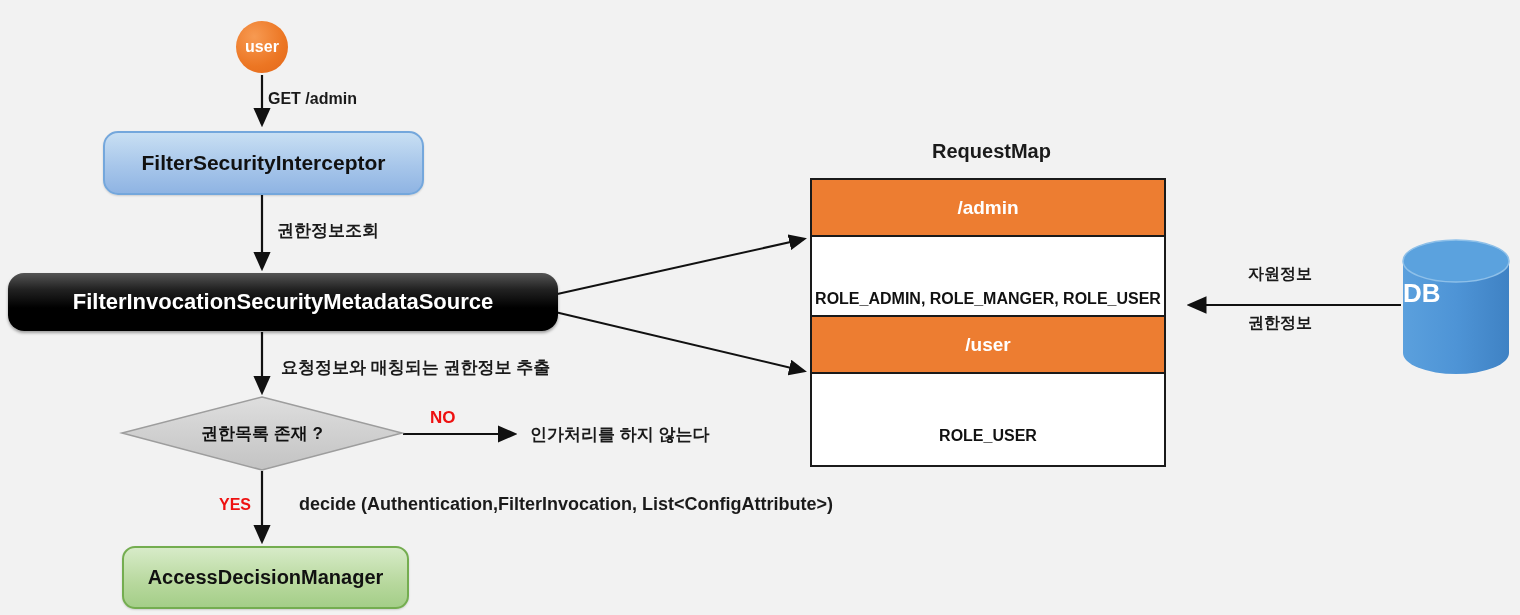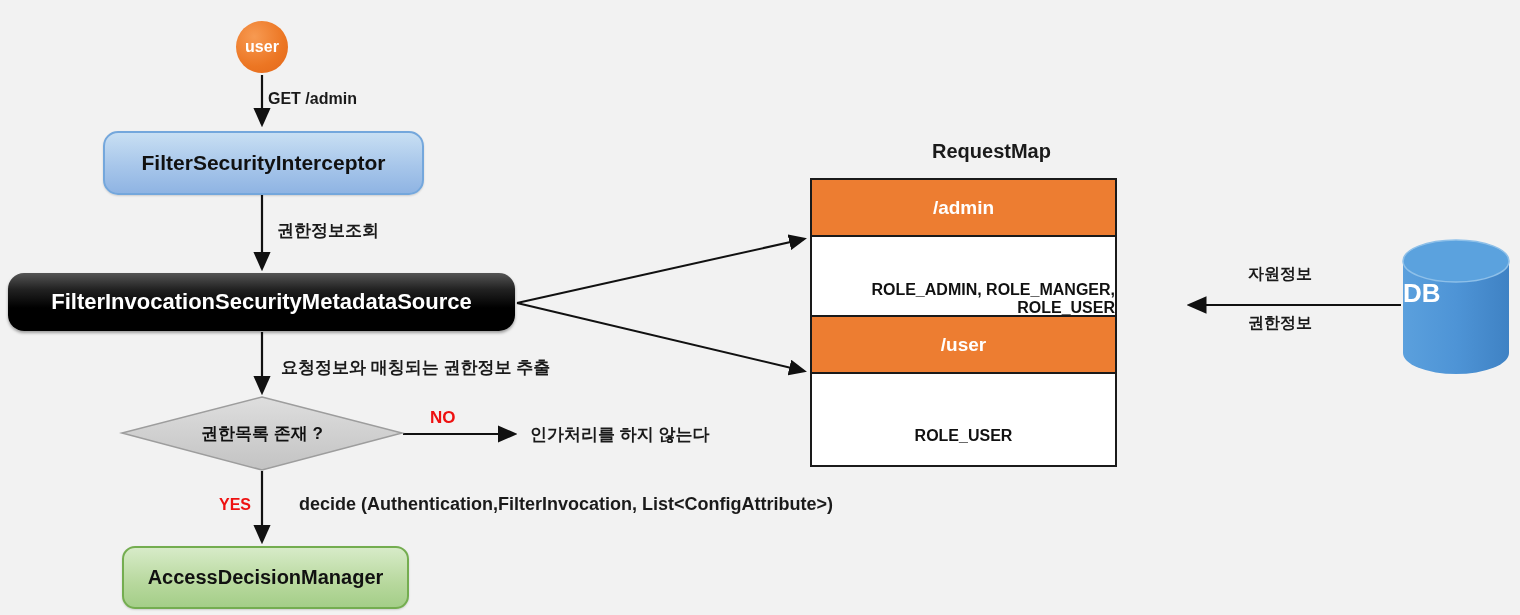--- a/index.html
+++ b/index.html
@@ -33,21 +33,21 @@
   }
   .box-blue{
     left:103px;top:131px;width:317px;height:60px;
     border-radius:15px;
     background:linear-gradient(#c8dff3,#a7c6ea 55%,#8fb4e3);
     border:2px solid #74a7dc;
     font-size:21px;color:#111;
     box-shadow:0 1px 2px rgba(0,0,0,0.15);
   }
   .box-black{
-    left:8px;top:273px;width:507px;height:58px;
+    left:8px;top:273px;width:550px;height:58px;
     border-radius:16px;
     background:linear-gradient(#555 0%,#222 28%,#000 60%);
     font-size:22px;color:#fff;
     box-shadow:0 2px 3px rgba(0,0,0,0.35);
   }
   .box-green{
     left:122px;top:546px;width:283px;height:59px;
     border-radius:13px;
     background:linear-gradient(#d7ebc8,#b7d89d 60%,#a4ce88);
     border:2px solid #74ad50;
@@ -58,25 +58,24 @@
   
   .diamond-label{
     left:122px;top:396px;width:280px;height:74px;
     display:flex;align-items:center;justify-content:center;
     font-weight:bold;font-size:17px;color:#111;
   }
 
   
   .rm-title{left:810px;top:140px;width:363px;text-align:center;font-size:20px;}
   .rm-table{
-    width:307px;left:810px;
+    width:356px;left:810px;
     border:2px solid #1a1a1a;
     background:#fff;
     box-sizing:border-box;
-    text-align:right;
   }
   .rm-table .hdr{
     height:55px;background:#ED7D31;
     display:flex;align-items:center;justify-content:center;
     color:#fff;font-weight:bold;font-size:19px;
     border-bottom:2px solid #1a1a1a;
   }
   .rm-table .row{
     height:59px;
     display:flex;align-items:center;justify-content:center;

